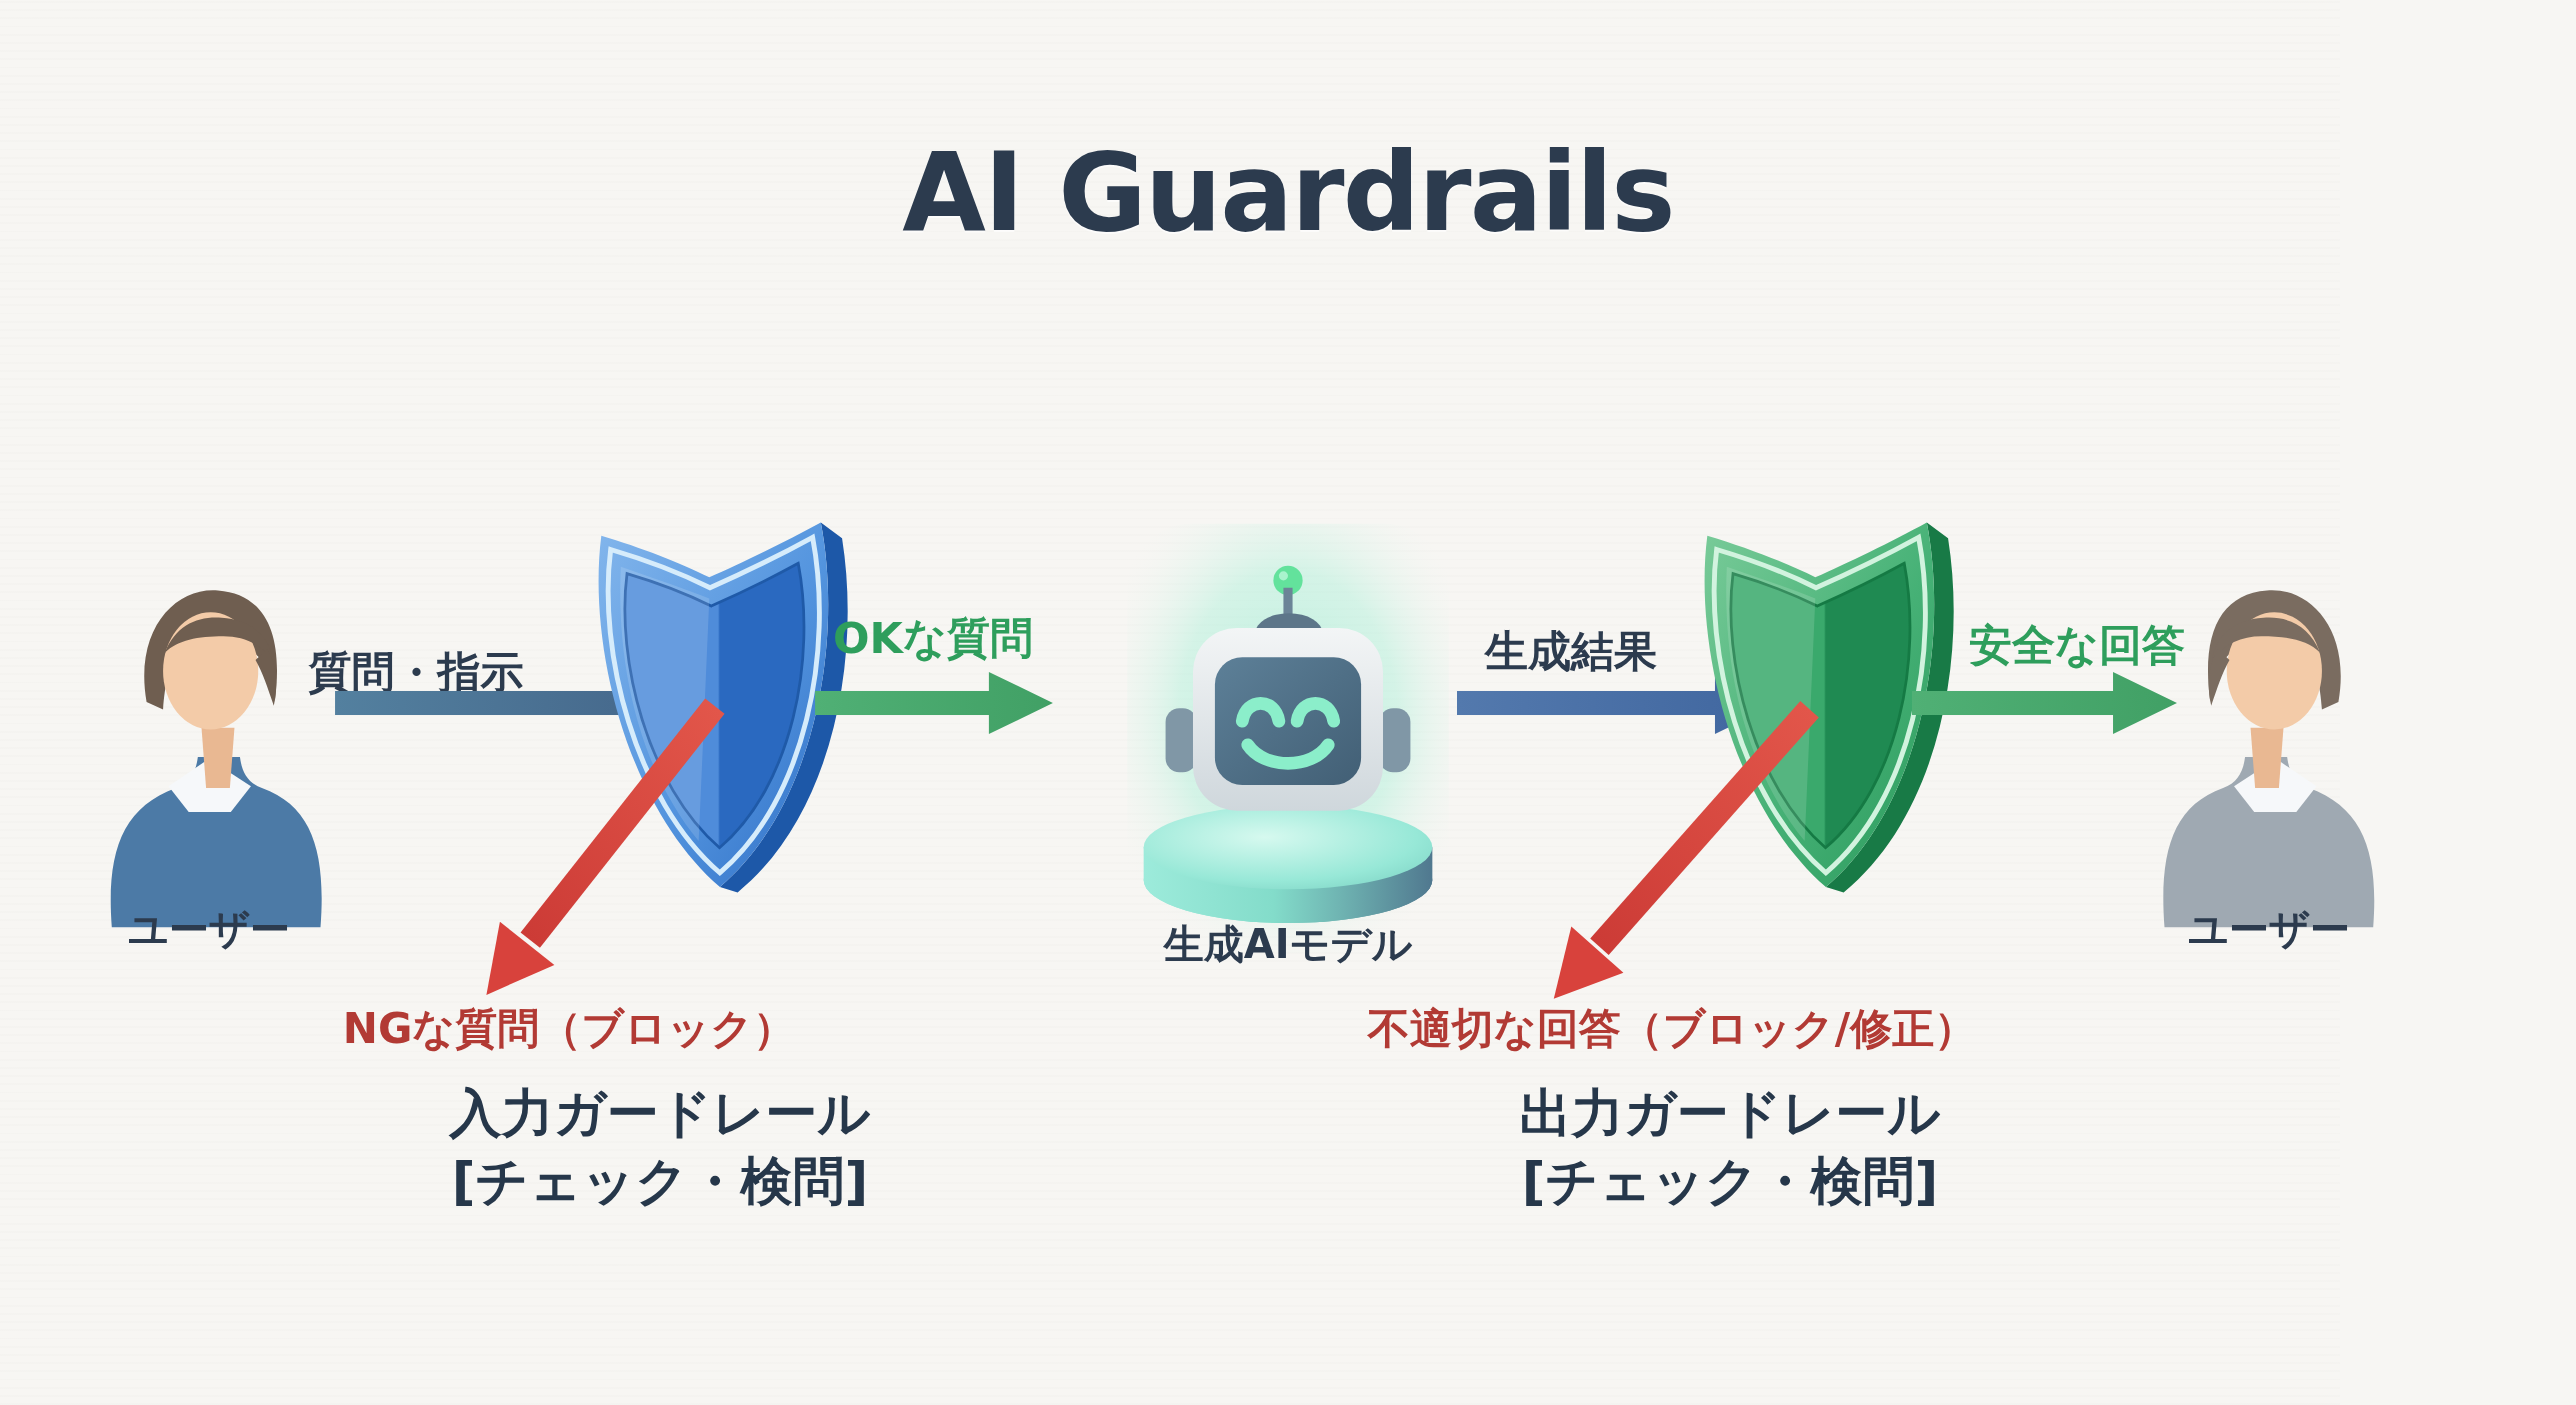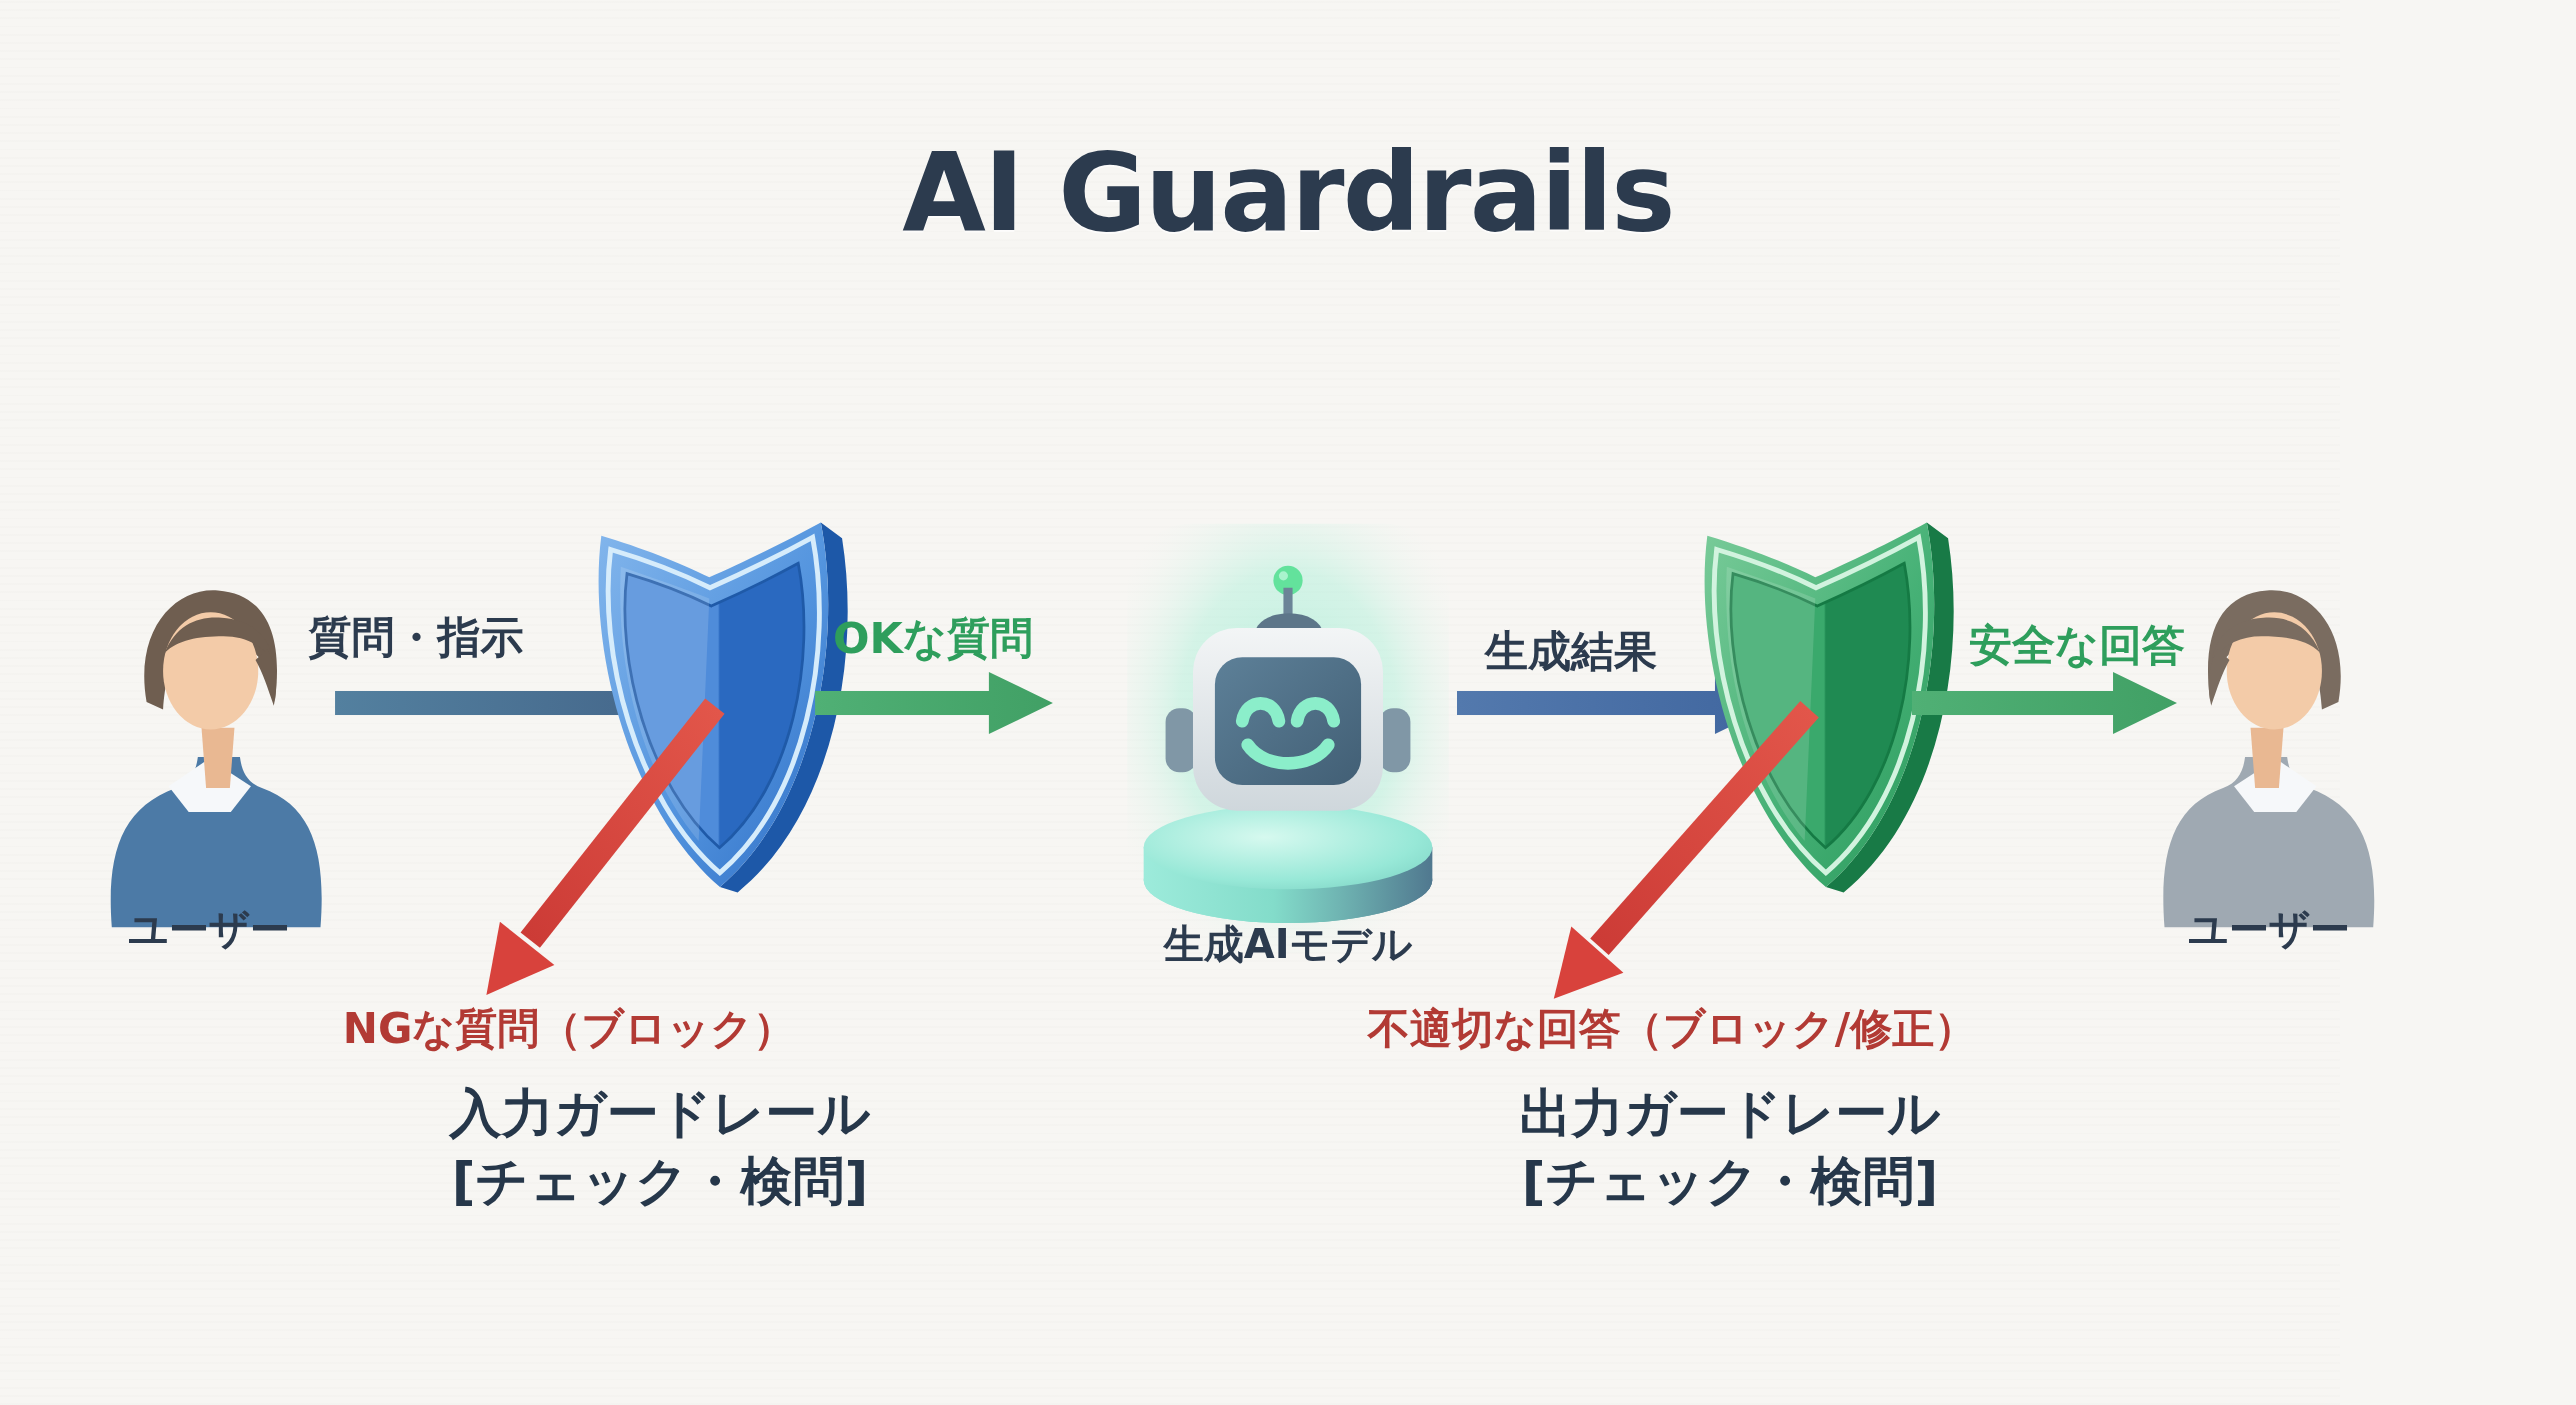--- a/index.html
+++ b/index.html
@@ -50,21 +50,21 @@
     </symbol>
   </svg>
 
   <div class="lbl title" style="left:1288px;top:134px;">AI Guardrails</div>
 
   <svg class="abs" style="left:88px;top:562px;--sweater:#4c7aa6;--hair:#6f5e50;" width="238" height="368" viewBox="0 0 260 400">
     <use href="#person"></use>
   </svg>
   <div class="lbl node-lbl" style="left:209px;top:907px;">ユーザー</div>
 
-  <div class="lbl flow-lbl navy" style="left:416px;top:614px;">質問・指示</div>
+  <div class="lbl flow-lbl navy" style="left:416px;top:649px;">質問・指示</div>
   <svg class="abs" style="left:335px;top:660px;" width="399" height="86" viewBox="0 0 436 94">
     <defs>
         <linearGradient id="aSlate1" x1="0" y1="0" x2="1" y2="0">
       <stop offset="0" stop-color="#53809f"></stop>
           <stop offset=".7" stop-color="#476b8e"></stop>
           <stop offset="1" stop-color="#57697a"></stop>
     </linearGradient>
       </defs>
     <polygon points="0,34 366,34 366,13 436,47 366,81 366,60 0,60" fill="url(#aSlate1)"></polygon>
   </svg>

